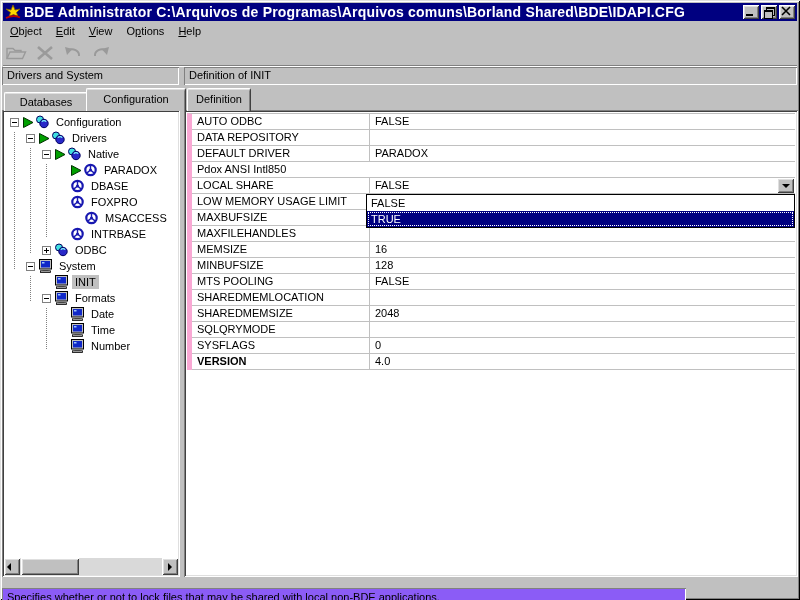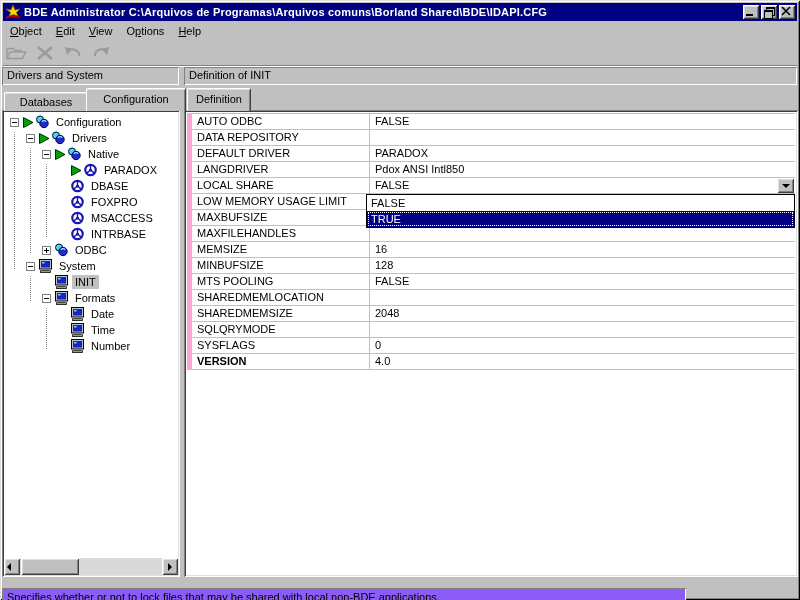--- a/index.html
+++ b/index.html
@@ -9,21 +9,21 @@
   .window {
     position: absolute; inset: 0; background: #c0c0c0;
     box-shadow: inset 1px 1px 0 #dfdfdf, inset -1px -1px 0 #000,
                 inset 2px 2px 0 #ffffff, inset -2px -2px 0 #808080;
   }
 
   
   .titlebar { position:absolute; left:3px; top:3px; width:794px; height:18px;
     background:#000080; display:flex; align-items:center; padding:0 2px; }
   .titlebar .ticon { width:16px; height:15px; margin-right:3px; flex:0 0 auto; }
-  .titlebar .ttext { color:#fff; font-weight:bold; font-size:11px; white-space:nowrap;
+  .titlebar .ttext { color:#fff; font-weight:bold; font-size:14px; white-space:nowrap;
     overflow:hidden; flex:1; letter-spacing:0.2px; }
   .winbtns { display:flex; gap:2px; margin-left:4px; }
   .wbtn { width:16px; height:14px; background:#c0c0c0; position:relative;
     box-shadow: inset 1px 1px 0 #ffffff, inset -1px -1px 0 #404040,
                 inset 2px 2px 0 #dfdfdf, inset -2px -2px 0 #808080; }
   .wbtn.min::after { content:""; position:absolute; left:3px; bottom:3px; width:7px; height:2px; background:#000; }
   .wbtn.rest::before { content:""; position:absolute; left:5px; top:2px; width:7px; height:6px;
     border:1px solid #000; border-top-width:2px; background:#c0c0c0; }
   .wbtn.rest::after { content:""; position:absolute; left:3px; top:5px; width:7px; height:6px;
     border:1px solid #000; border-top-width:2px; background:#c0c0c0; }
@@ -264,21 +264,21 @@
           <span class="tstub"></span>
           <span class="ticon2">
             <svg width="15" height="14" viewBox="0 0 15 14">
               <circle cx="7.5" cy="7" r="5.2" fill="none" stroke="#1818b0" stroke-width="2.2"></circle>
               <circle cx="7.5" cy="7" r="1.5" fill="#1818b0"></circle>
               <path d="M7.5 7 V2.2 M7.5 7 L3.4 10.4 M7.5 7 L11.6 10.4" stroke="#1818b0" stroke-width="1.4" fill="none"></path>
             </svg>
           </span>
           <span class="tlabel">FOXPRO</span>
         </div>
-        <div class="tree-row" style="padding-left: 54px;">
+        <div class="tree-row" style="padding-left: 68px;">
           <span class="tstub"></span>
           <span class="ticon2">
             <svg width="15" height="14" viewBox="0 0 15 14">
               <circle cx="7.5" cy="7" r="5.2" fill="none" stroke="#1818b0" stroke-width="2.2"></circle>
               <circle cx="7.5" cy="7" r="1.5" fill="#1818b0"></circle>
               <path d="M7.5 7 V2.2 M7.5 7 L3.4 10.4 M7.5 7 L11.6 10.4" stroke="#1818b0" stroke-width="1.4" fill="none"></path>
             </svg>
           </span>
           <span class="tlabel">MSACCESS</span>
         </div>
@@ -407,21 +407,20 @@
         </div>
         <div class="prow">
           <div class="pname">DATA REPOSITORY</div>
           <div class="pval"><span></span></div>
         </div>
         <div class="prow">
           <div class="pname">DEFAULT DRIVER</div>
           <div class="pval"><span>PARADOX</span></div>
         </div>
         <div class="prow">
-          <div class="pname">LANGDRIVER</div>
           <div class="pval"><span>Pdox ANSI Intl850</span></div>
         </div>
         <div class="prow">
           <div class="pname">LOCAL SHARE</div>
           <div class="pval"><span>FALSE</span><span class="combo-btn"></span></div>
         </div>
         <div class="prow">
           <div class="pname">LOW MEMORY USAGE LIMIT</div>
           <div class="pval"><span></span></div>
         </div>

